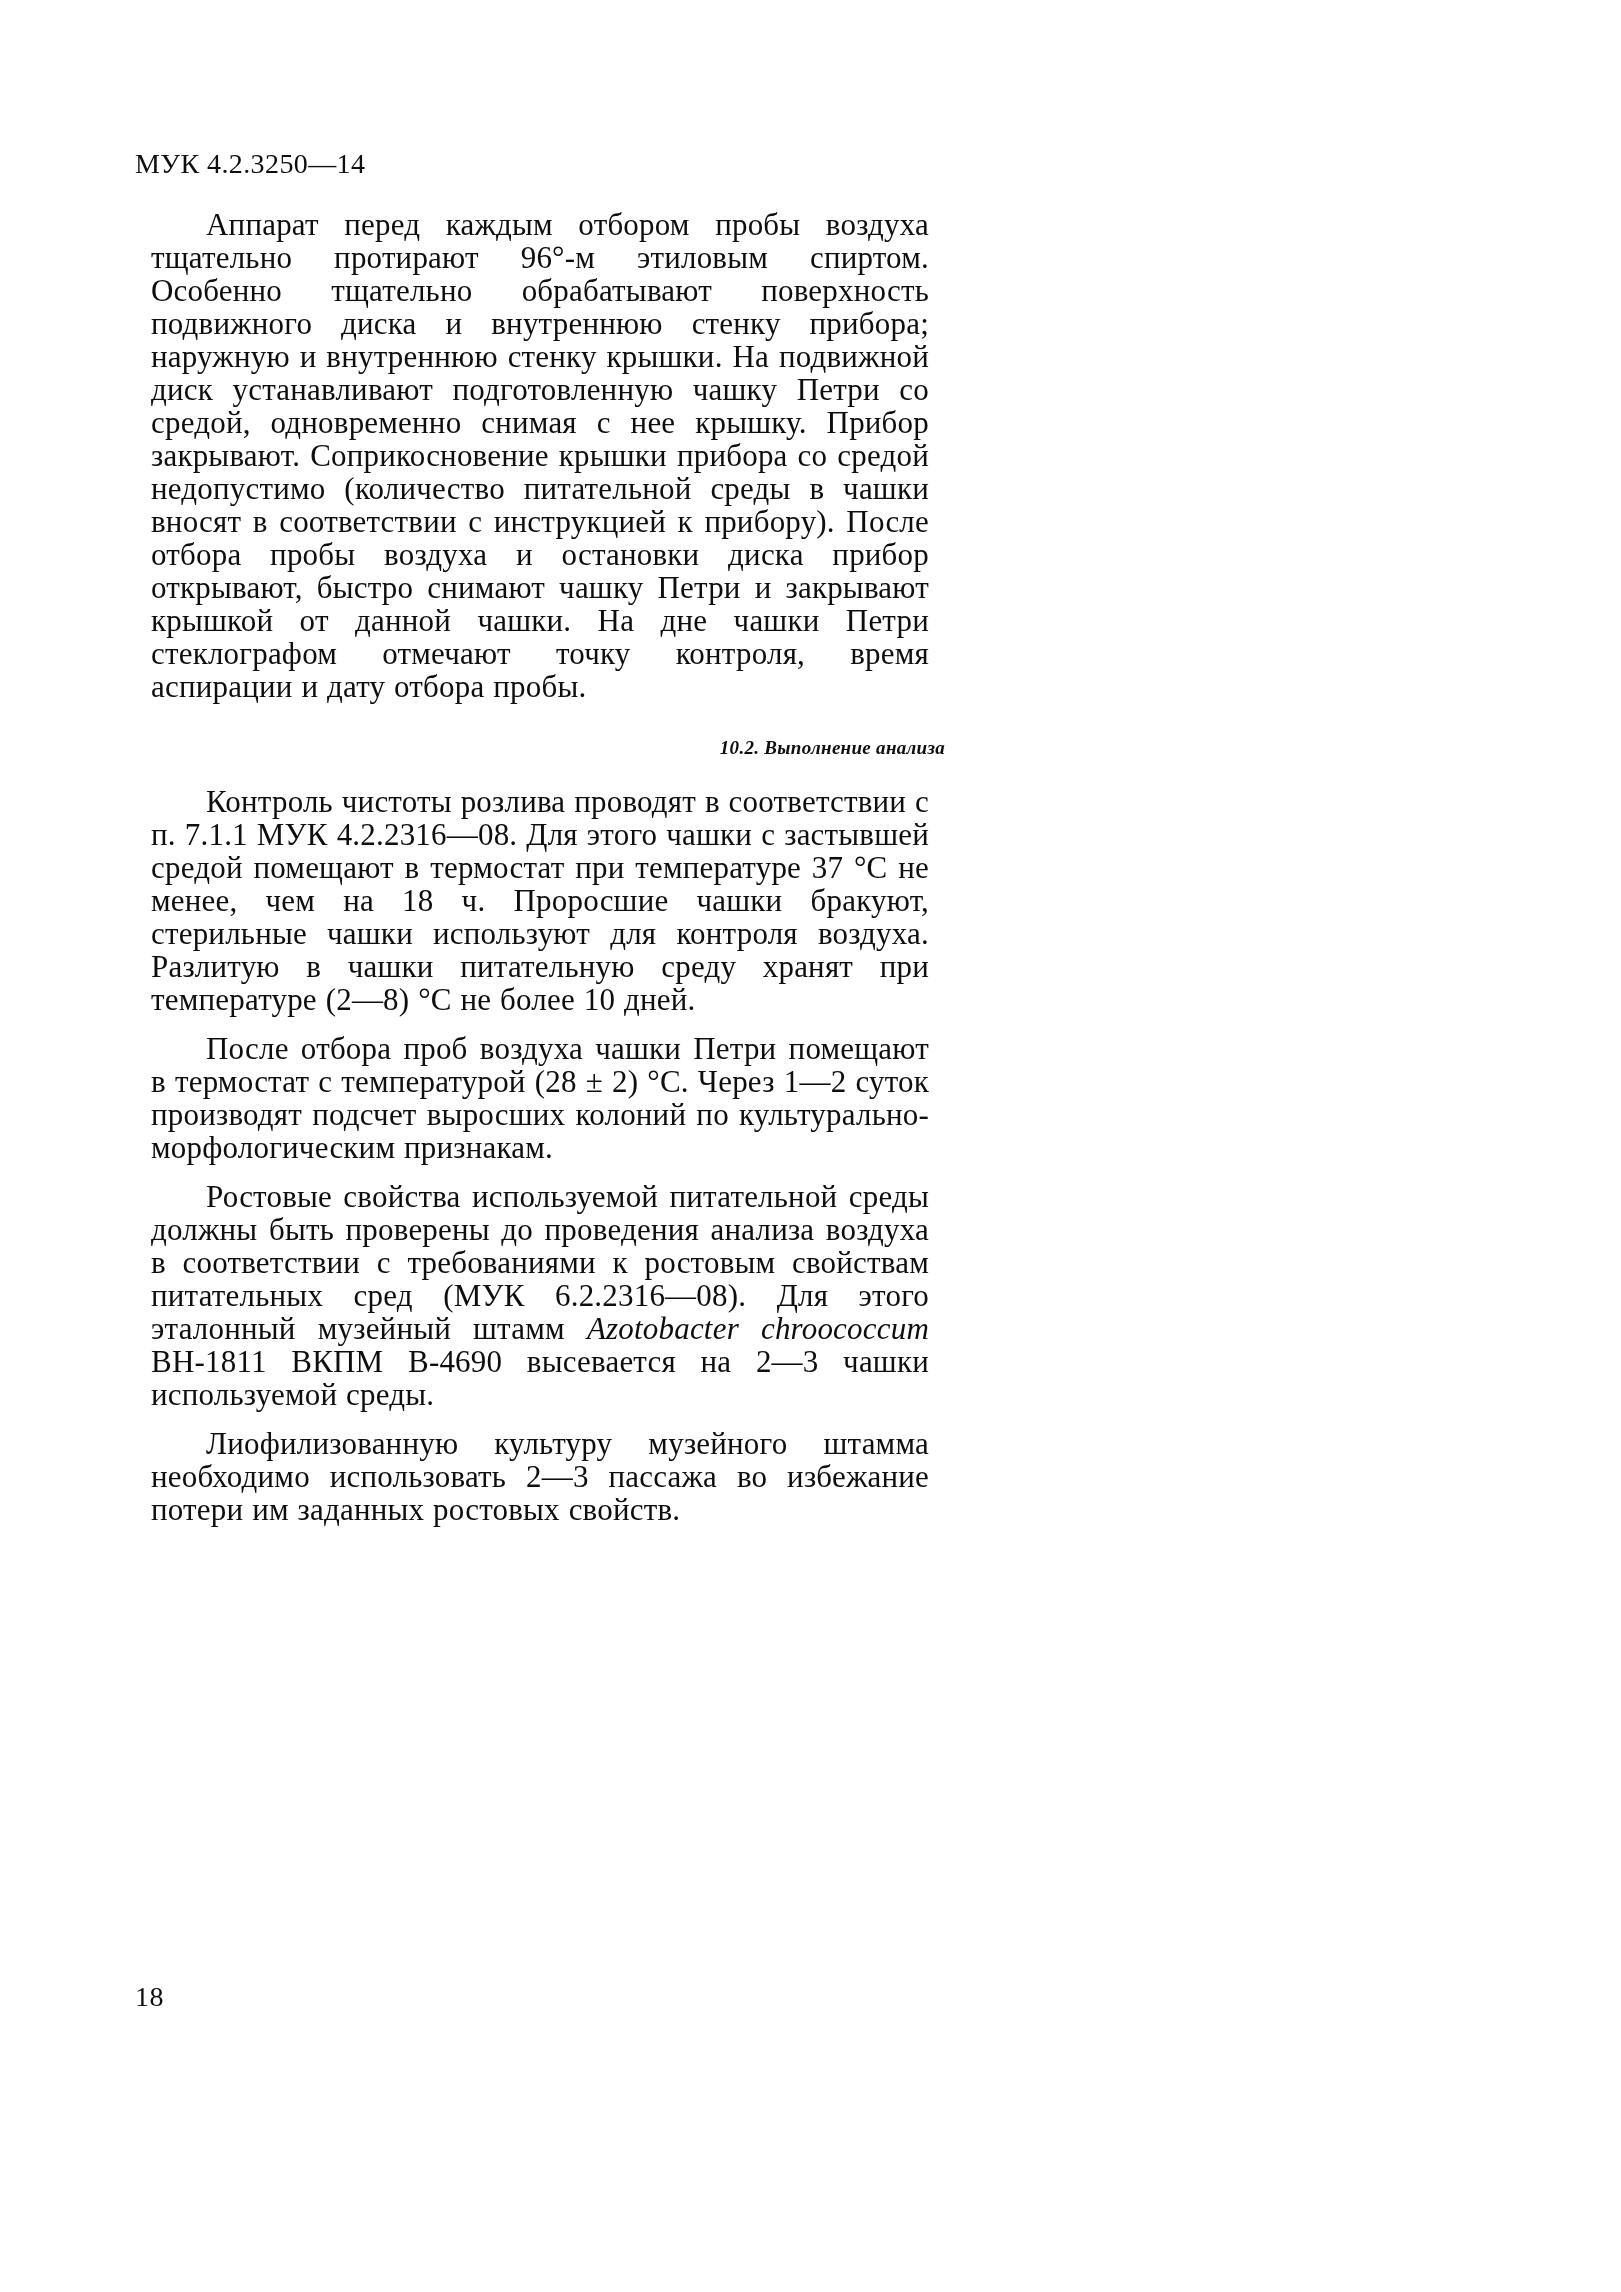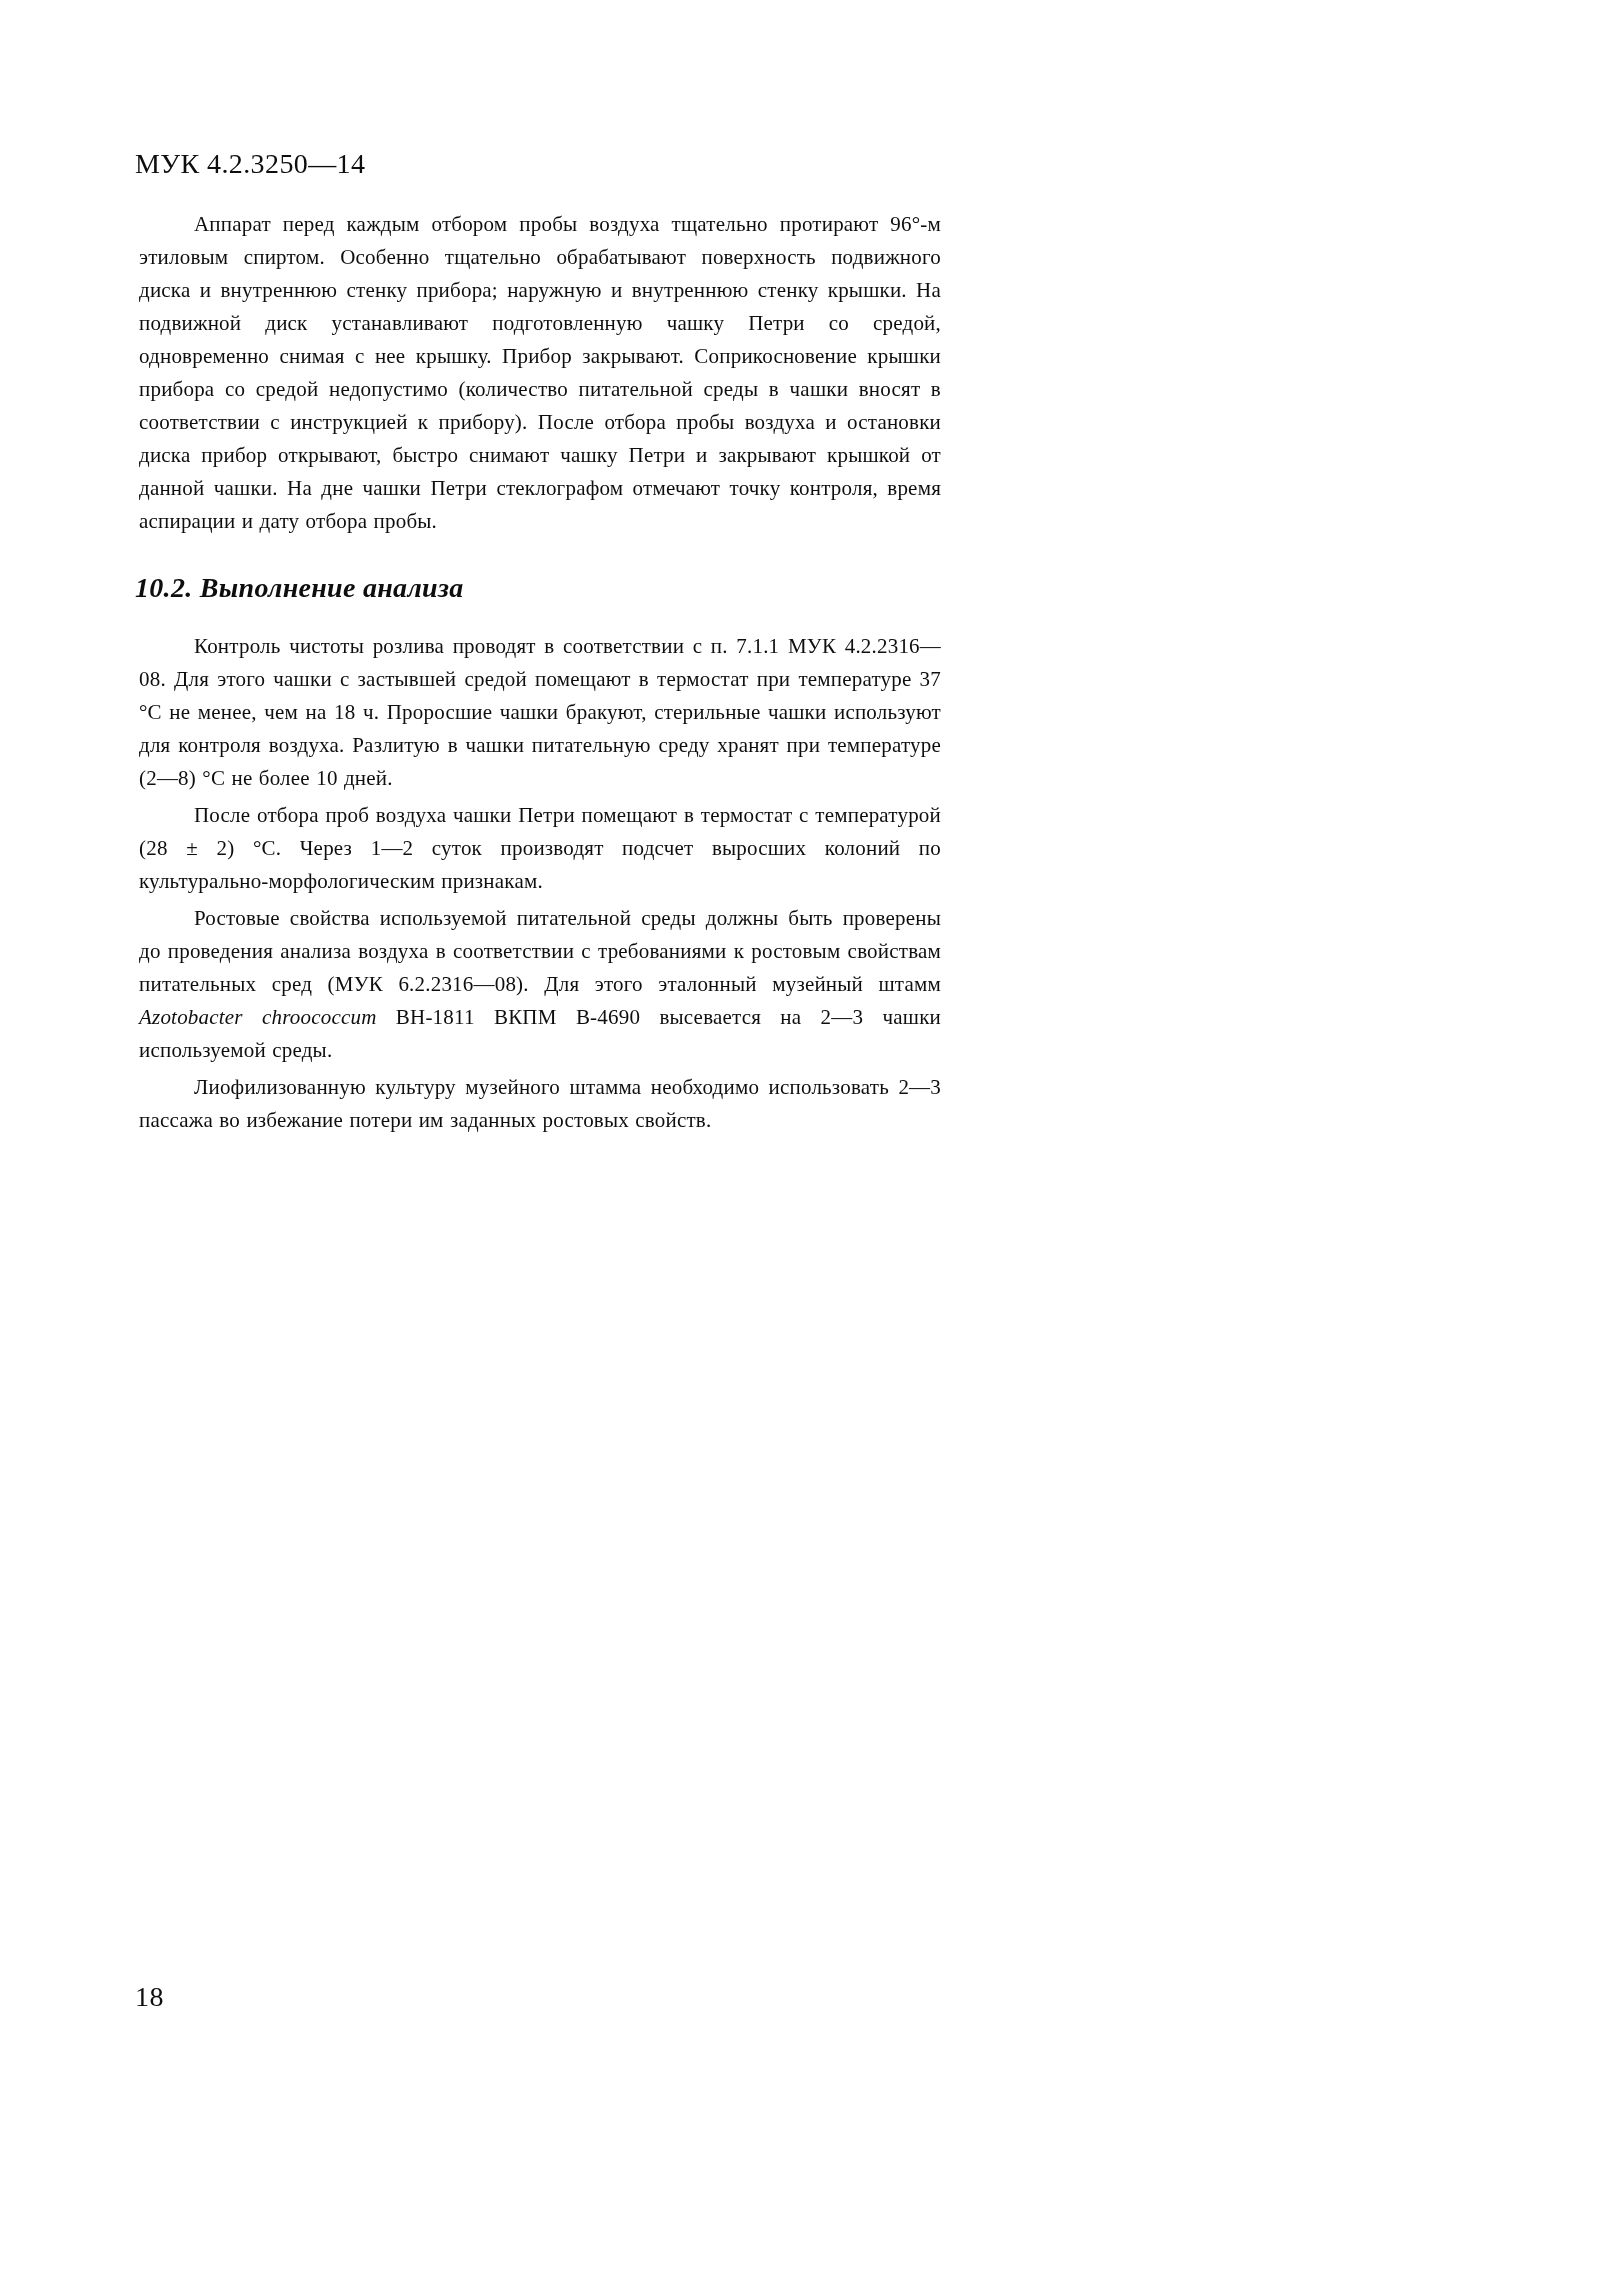--- a/index.html
+++ b/index.html
@@ -25,32 +25,32 @@
     width: 810px;
   }
   .doc-header {
     font-size: 28px;
     line-height: 32px;
     letter-spacing: 0.4px;
     margin: 0 0 28px 0;
     font-weight: normal;
   }
   p.body-par {
-    margin: 4px;
-    font-size: 21px;
+    margin: 16px;
+    font-size: 31px;
     line-height: 33px;
     text-align: justify;
     text-indent: 55px;
     letter-spacing: 0.2px;
     word-spacing: 0.9px;
   }
   .section-heading {
     margin: 34px 0 25.6px 0;
-    text-align: left;
-    font-size: 28px;
+    text-align: right;
+    font-size: 19px;
     font-weight: bold;
     font-style: italic;
     letter-spacing: 0.3px;
   }
   .species {
     font-style: italic;
   }
   .page-number {
     position: absolute;
     left: 135px;

